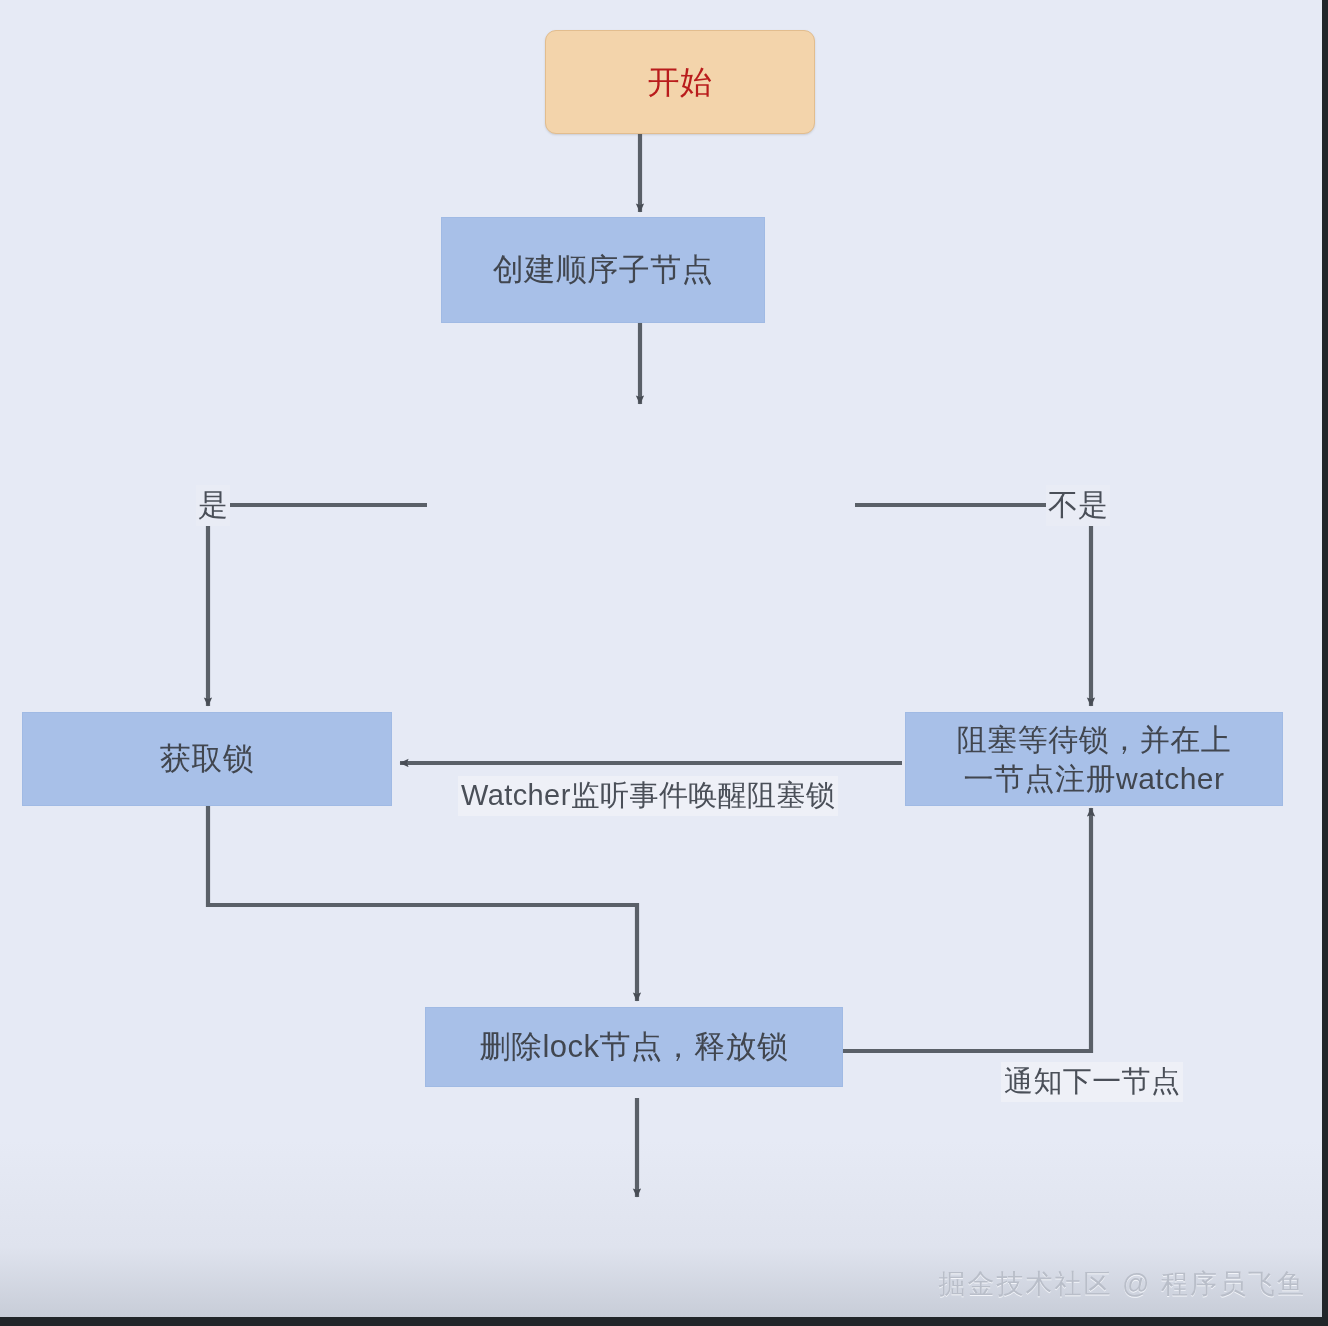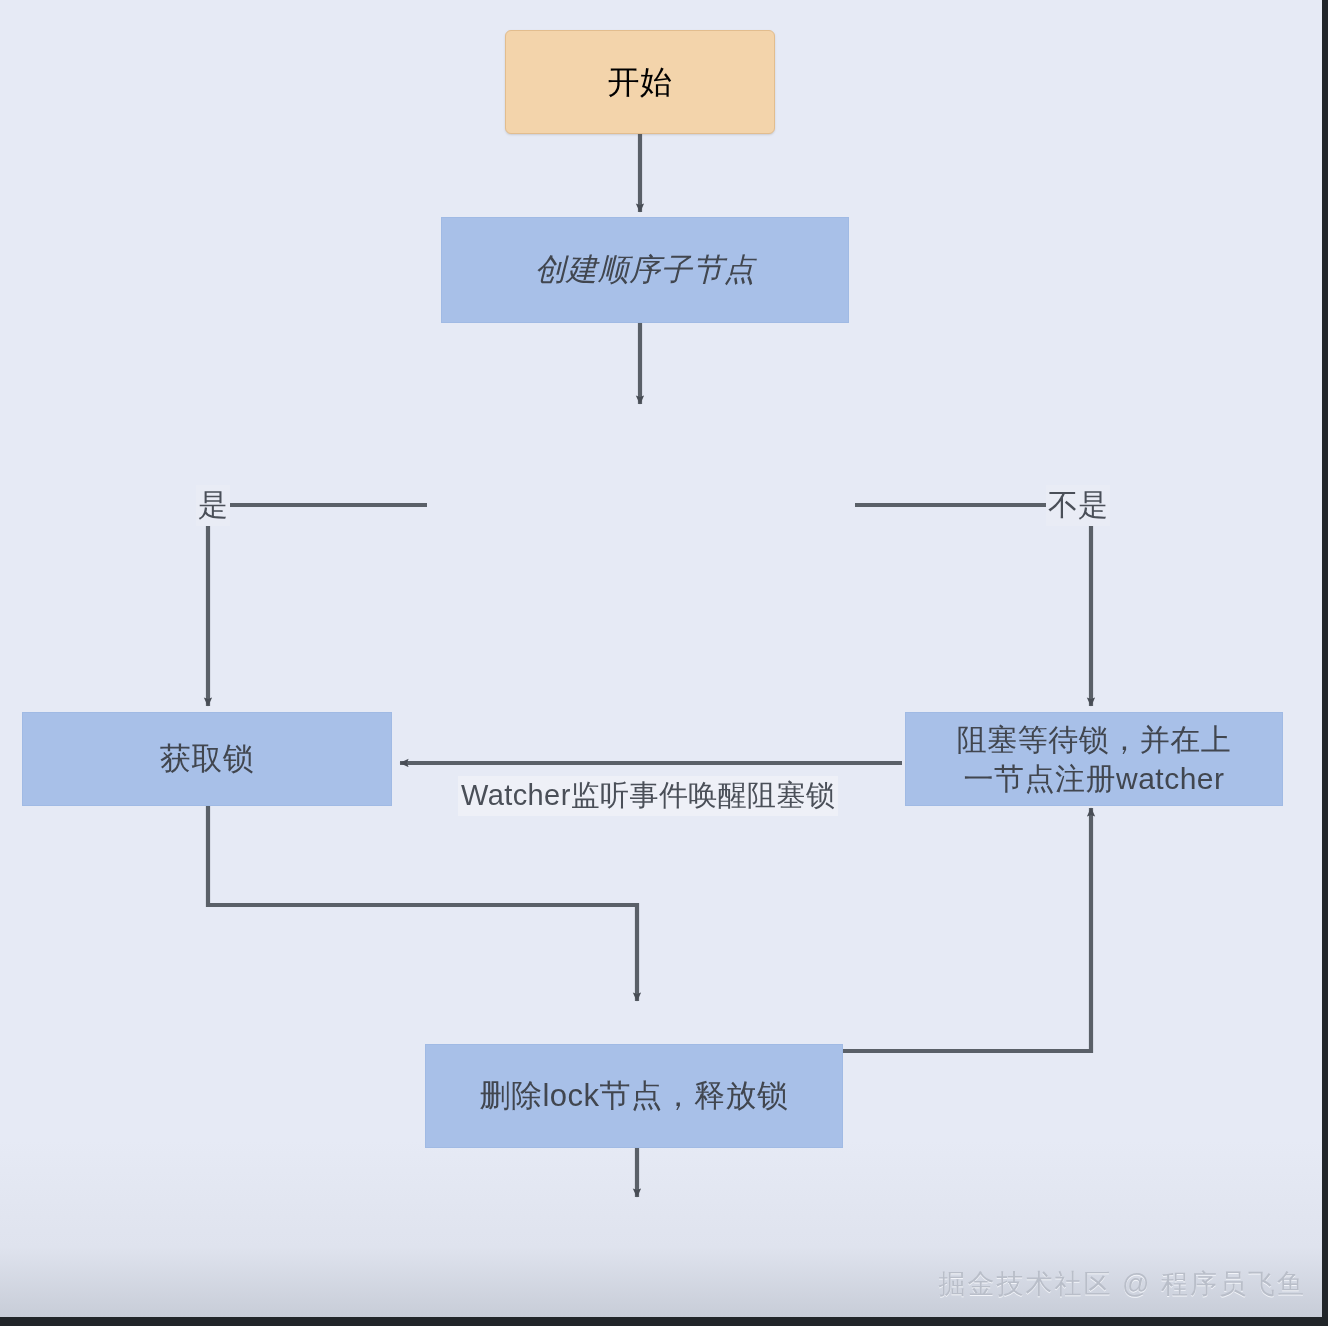--- a/index.html
+++ b/index.html
@@ -51,24 +51,25 @@
     justify-content: center;
     text-align: center;
     color: #3b3f46;
     line-height: 1.28;
     letter-spacing: 0.5px;
     white-space: pre-line;
   }
   .node.terminal {
     background: #f3d4ab;
     border: 1px solid #e2bd8e;
-    border-radius: 6px;
-    color: #000000;
+    border-radius: 11px;
+    color: #b91c1c;
     font-size: 32px;
     box-shadow: 0 1px 2px rgba(80,70,60,0.18);
+    margin-left: 40px;
   }
   .node.process {
     background: #a8c0e8;
     border: 1px solid #a0baE4;
     color: #41464f;
     font-size: 31px;
   }
   .node.process.two-line {
     font-size: 30px;
     line-height: 1.30;
@@ -149,42 +150,43 @@
       <path d="M843,1051 L1091,1051 L1091,808" marker-end="url(#arrow)"></path>
 
       <path d="M637,1098 L637,1197" marker-end="url(#arrow)"></path>
     </g>
   </svg>
 
   <div class="node terminal" style="left:505px; top:30px; width:270px; height:104px;">
     <span>开始</span>
   </div>
 
-  <div class="node process" style="left:441px; top:217px; width:408px; height:106px;font-style:italic;">
+  <div class="node process" style="left:441px; top:217px; width:324px; height:106px;">
     <span>创建顺序子节点</span>
   </div>
 
 
   <div class="branch-label" style="left:196px; top:485px;">是</div>
   <div class="branch-label" style="left:1046px; top:485px;">不是</div>
 
   <div class="node process two-line" style="left:905px; top:712px; width:378px; height:94px;">
     <span>阻塞等待锁，并在上
 一节点注册watcher</span>
   </div>
 
   <div class="node process" style="left:22px; top:712px; width:370px; height:94px;">
     <span>获取锁</span>
   </div>
 
   <div class="edge-label" style="left:458px; top:747px;">Watcher监听事件唤醒阻塞锁</div>
 
-  <div class="node process" style="left:425px; top:1044px; width:418px; height:104px;">
+  <div class="node process" style="left:425px; top:1007px; width:418px; height:80px;">
     <span>删除lock节点，释放锁</span>
   </div>
 
+  <div class="edge-label" style="left:1001px; top:1033px;">通知下一节点</div>
 
 
   <div id="watermark">掘金技术社区 @ 程序员飞鱼</div>
 
   <div id="right-strip"></div>
   <div id="bottom-strip"></div>
 </div>
 
 </body></html>

